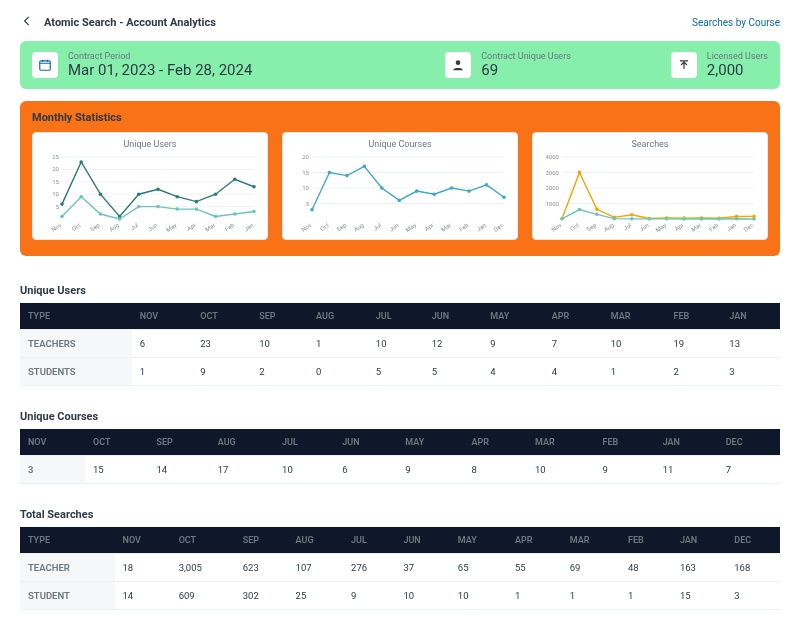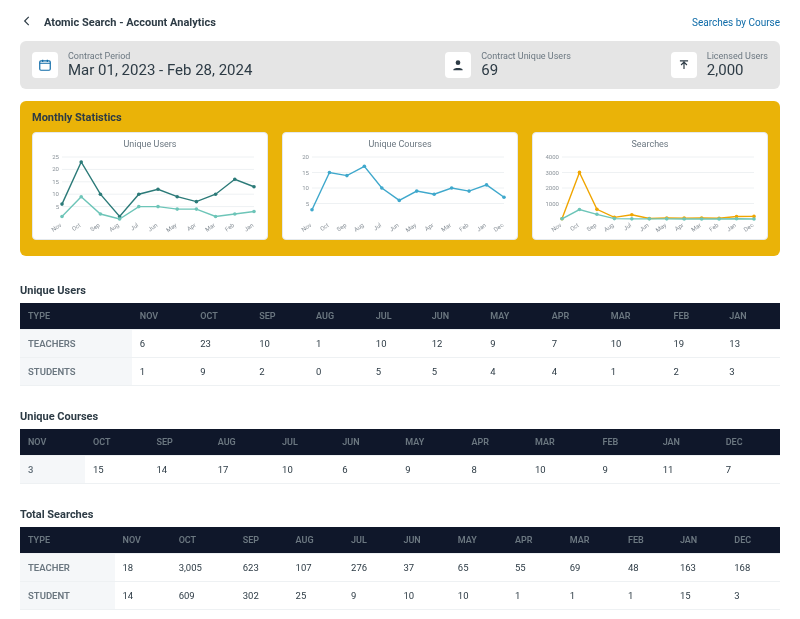--- a/index.html
+++ b/index.html
@@ -15,38 +15,38 @@
     display: flex;
     align-items: center;
     justify-content: space-between;
     margin-bottom: 10px;
   }
   .topbar-left { display: flex; align-items: center; gap: 10px; }
   .back-icon svg { width: 14px; height: 14px; stroke: #2d3b45; stroke-width: 2; fill: none; }
   .page-title { font-size: 11px; font-weight: 700; }
   .top-link { color: #0e6ba8; font-size: 10px; cursor: pointer; }
   .summary-bar {
-    background: #e5e5e5;
+    background: #86efac;
     border-radius: 6px;
     padding: 10px 12px;
     display: flex;
     align-items: center;
     gap: 40px;
     margin-bottom: 12px;
   }
   .summary-item { display: flex; align-items: center; gap: 10px; }
   .summary-icon {
     width: 26px; height: 26px; background: #fff; border-radius: 4px;
     display: flex; align-items: center; justify-content: center;
   }
   .summary-icon svg { width: 14px; height: 14px; }
   .summary-label { font-size: 9px; color: #6b7780; }
   .summary-value { font-size: 15px; font-weight: 400; color: #2d3b45; }
   .stats-panel {
-    background: #eab308;
+    background: #f97316;
     border-radius: 6px;
     padding: 10px 12px 16px;
     margin-bottom: 28px;
   }
   .section-title { font-size: 11px; font-weight: 700; margin-bottom: 8px; color: #2d3b45; }
   .charts-row { display: flex; gap: 14px; }
   .chart-card {
     background: #fff;
     border: 1px solid #e5e9ec;
     border-radius: 4px;

